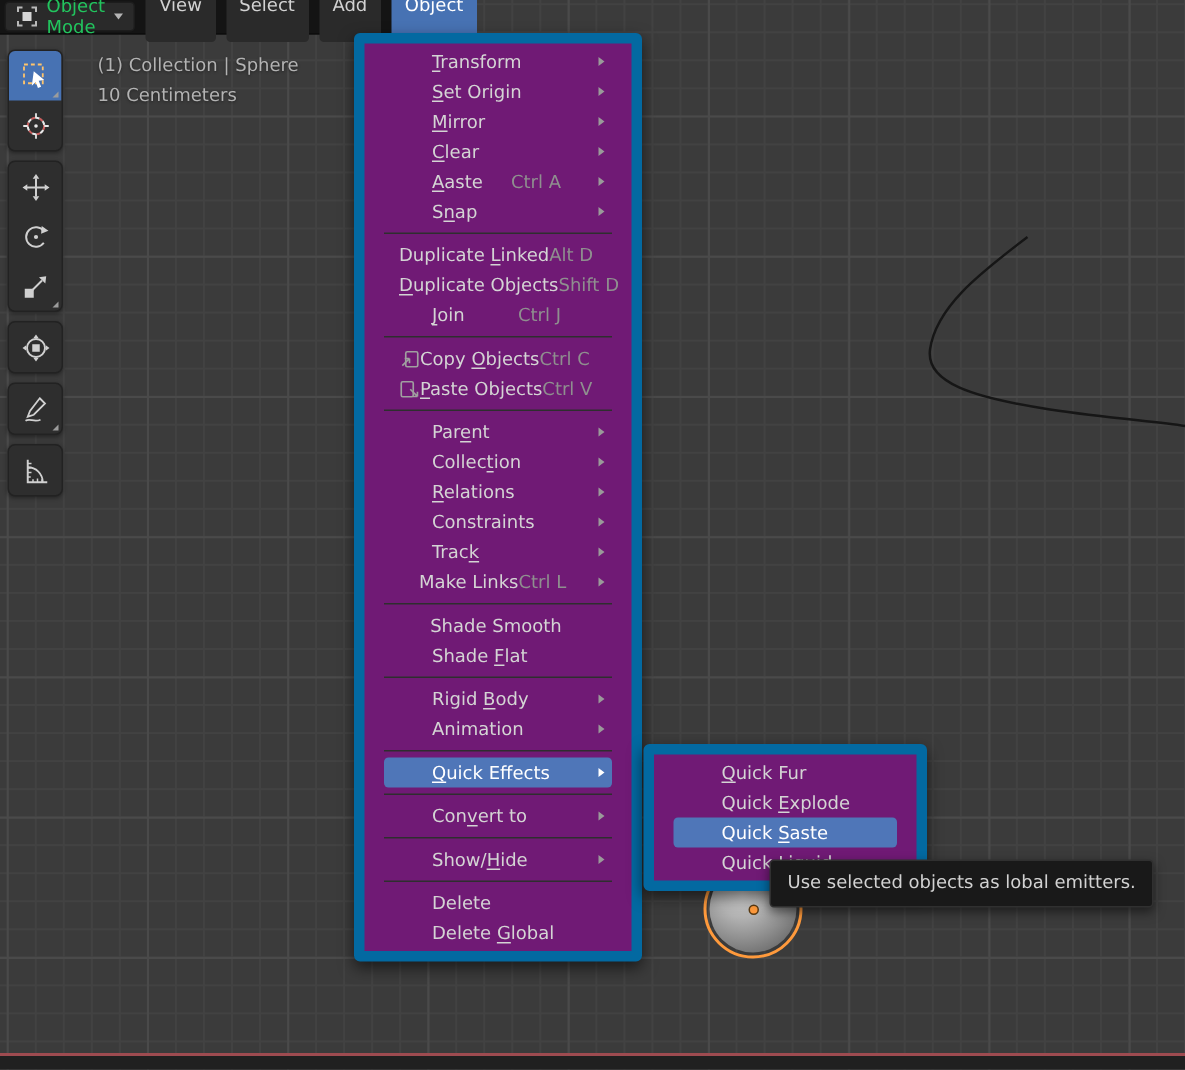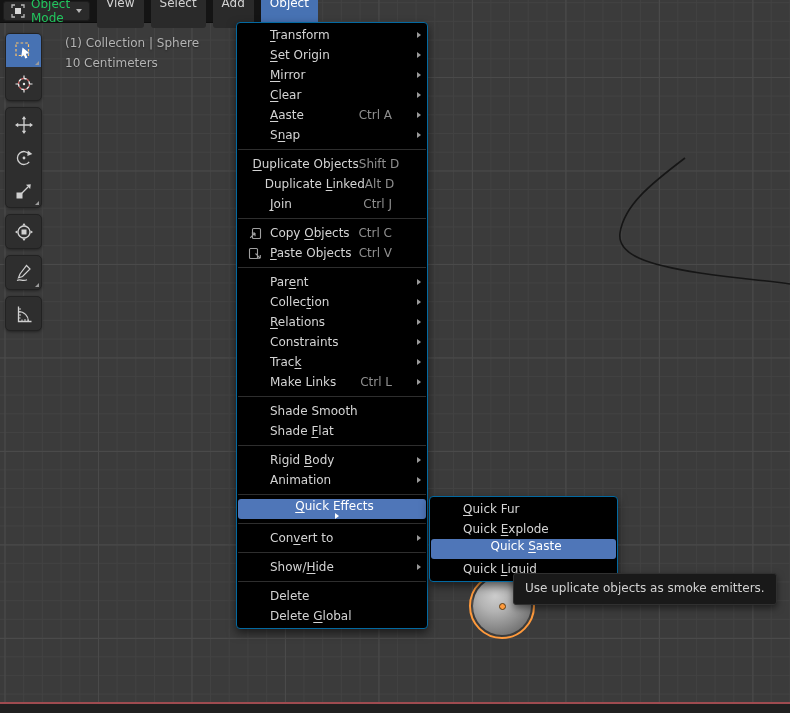--- a/index.html
+++ b/index.html
@@ -40,33 +40,33 @@
   
   .toolbar{position:absolute;left:5px;top:33px;z-index:30;width:37px;}
   .tgroup{background:#2e2e2e;border:1px solid #222;border-radius:5px;margin-bottom:6px;
           box-shadow:0 1px 3px rgba(0,0,0,.4);overflow:hidden;}
   .tbtn{width:35px;height:33px;display:flex;align-items:center;justify-content:center;position:relative;cursor:default;}
   .tbtn.active{background:#4772b3;}
   .optcorner{position:absolute;right:2px;bottom:2px;width:0;height:0;
              border-left:4px solid transparent;border-bottom:4px solid #9c9c9c;}
   
   .menu{
-    position:absolute;z-index:50;background:#000000;border:1px solid #0369a1;border-radius:4px;
-    box-shadow:0 4px 10px rgba(0,0,0,.55);padding:2px 0;box-sizing:border-box;
+    position:absolute;z-index:50;background:#701a75;border:7px solid #0369a1;border-radius:4px;
+    box-shadow:0 4px 10px rgba(0,0,0,.55);padding:2px 12px;box-sizing:border-box;
   }
   .menu-main{left:236px;top:22px;width:192px;}
   .menu-sub{left:429px;top:496px;width:189px;z-index:55;}
   .mrow{height:20px;display:flex;align-items:center;padding:0 5px 0 10px;margin:0 1px;border-radius:3px;cursor:default;}
   .mi-icon{width:22px;display:flex;align-items:center;}
   .mi-label{flex:1;white-space:nowrap;color:#d4d4d4;}
   .u{text-decoration:underline;text-underline-offset:1.5px;}
   .mi-short{color:#8f8f8f;margin-right:20px;white-space:nowrap;}
   .mi-arrow{width:9px;display:flex;justify-content:flex-end;}
   .tri{width:0;height:0;border-left:4px solid #9a9a9a;border-top:3.5px solid transparent;border-bottom:3.5px solid transparent;}
-  .mrow.hl{background:#4f76b8;flex-direction:column;}
+  .mrow.hl{background:#4f76b8;}
   .mrow.hl .mi-label,.mrow.hl .mi-short{color:#ffffff;}
   .mrow.hl .tri{border-left-color:#ffffff;}
   .msep{height:1px;background:#2e2e2e;margin:4px 1px;}
   
   .tooltip{
     position:absolute;left:513px;top:573px;height:30px;z-index:70;
     background:#191919;border:1px solid #303030;border-radius:3px;
     box-shadow:0 3px 7px rgba(0,0,0,.5);
     line-height:28px;padding:0 11px;white-space:nowrap;color:#d2d2d2;
   }
@@ -258,28 +258,28 @@
     <span class="mi-short"></span>
     <span class="mi-arrow">
         <span class="tri"></span>
       </span>
   </div>
 
   <div class="msep"></div>
 
   <div class="mrow">
     <span class="mi-icon"></span>
+    <span class="mi-label"><span>Duplicate </span><span class="u">L</span><span>inked</span></span>
+    <span class="mi-short">Alt D</span>
+    <span class="mi-arrow"></span>
+  </div>
+  <div class="mrow">
+    <span class="mi-icon"></span>
     <span class="mi-label"><span></span><span class="u">D</span><span>uplicate Objects</span></span>
     <span class="mi-short">Shift D</span>
-    <span class="mi-arrow"></span>
-  </div>
-  <div class="mrow">
-    <span class="mi-icon"></span>
-    <span class="mi-label"><span>Duplicate </span><span class="u">L</span><span>inked</span></span>
-    <span class="mi-short">Alt D</span>
     <span class="mi-arrow"></span>
   </div>
   <div class="mrow">
     <span class="mi-icon"></span>
     <span class="mi-label"><span></span><span class="u">J</span><span>oin</span></span>
     <span class="mi-short">Ctrl J</span>
     <span class="mi-arrow"></span>
   </div>
 
   <div class="msep"></div>
@@ -458,14 +458,14 @@
     <span class="mi-icon"></span>
     <span class="mi-label"><span>Quick </span><span class="u">S</span><span>aste</span></span>
   </div>
   <div class="mrow">
     <span class="mi-icon"></span>
     <span class="mi-label"><span>Quick </span><span class="u">L</span><span>iquid</span></span>
   </div>
 </div>
 
 <div class="tooltip">
-  <span>Use uplicate objects as smoke emitters.</span>
+  <span>Use selected objects as lobal emitters.</span>
 </div>
 
 </body></html>

